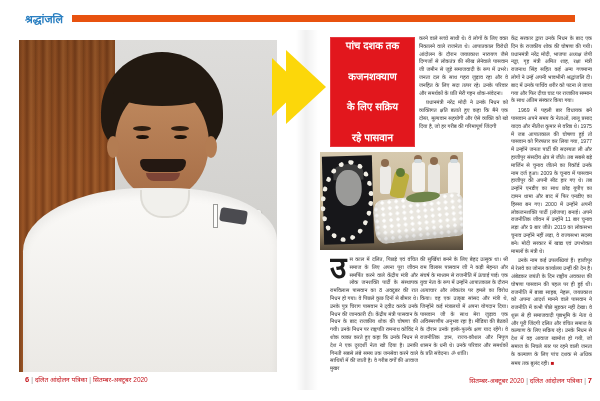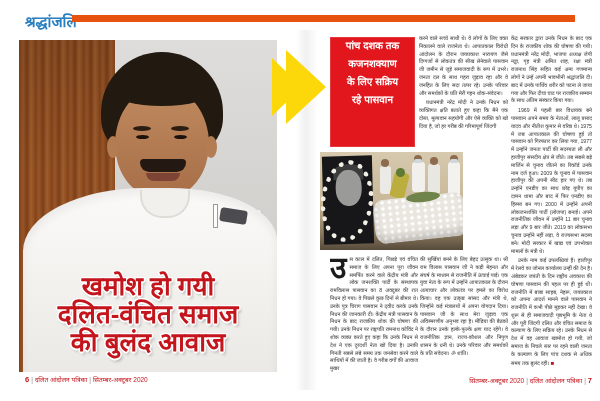--- a/index.html
+++ b/index.html
@@ -1,21 +1,21 @@
 <!DOCTYPE html>
 <html><head>
 <meta charset="utf-8">
 <style>
   html,body{margin:0;padding:0;background:#ffffff;}
   body{font-family:"Liberation Sans","DejaVu Sans",sans-serif;}
   .spread{position:relative;width:600px;height:401px;background:#ffffff;overflow:hidden;}
   .abs{position:absolute;}
 
   
-  .section-label{left:25px;top:11px;font-size:15px;font-weight:bold;color:#2a7fc1;}
+  .section-label{left:25px;top:11px;font-size:11px;font-weight:bold;color:#2a7fc1;}
   .topbar{left:72px;top:15px;width:503px;height:7px;background:#e8520f;}
 
   
   .fold{left:296px;top:30px;width:22px;height:360px;background:linear-gradient(90deg,rgba(0,0,0,0) 0%,rgba(0,0,0,.06) 45%,rgba(0,0,0,0) 100%);}
 
   
   .photo{left:19px;top:40px;width:258px;height:332px;overflow:hidden;background:linear-gradient(180deg,#dedddb,#c8c7c3);}
   .wood{position:absolute;left:0;top:0;width:96px;height:100%;
     background:repeating-linear-gradient(90deg,#7e431c 0px,#9a5526 4px,#7a3f1a 8px,#a05d2c 12px,#8a4a1f 16px);}
   .wood:after{content:"";position:absolute;inset:0;background:linear-gradient(180deg,rgba(0,0,0,.10),rgba(0,0,0,0) 40%);}
@@ -37,21 +37,21 @@
   .glasses{position:absolute;left:201px;top:169px;width:27px;height:14px;background:#4b4b50;border-radius:3px;transform:rotate(9deg);}
 
   
   .headline{left:10px;top:232px;width:238px;text-align:center;font-weight:bold;font-size:26px;line-height:28px;color:#c4151c;
     text-shadow:-1.5px 0 #fff,1.5px 0 #fff,0 -1.5px #fff,0 1.5px #fff,-1px -1px #fff,1px -1px #fff,-1px 1px #fff,1px 1px #fff,2px 3px 3px rgba(0,0,0,.25);}
 
   
   .arrow{left:272px;top:50px;}
 
   
-  .pullbox{left:330px;top:37px;width:85px;height:110px;background:#e2171d;color:#ffffff;display:flex;flex-direction:column;justify-content:flex-start;align-items:center;text-align:center;font-weight:bold;font-size:10px;line-height:1.8;box-shadow:inset 0 0 0 1px rgba(255,255,255,.15);}
+  .pullbox{left:330px;top:37px;width:85px;height:110px;background:#e2171d;color:#ffffff;display:flex;flex-direction:column;justify-content:space-between;align-items:center;text-align:center;font-weight:bold;font-size:10px;line-height:1.8;box-shadow:inset 0 0 0 1px rgba(255,255,255,.15);}
 
   
   .col{font-size:5.2px;line-height:1.5;color:#3a3a3a;text-align:justify;overflow:hidden;}
   .col p{margin:0 0 2px 0;}
   .col p.ind{text-indent:7px;}
   .colmid{left:419px;top:35px;width:89px;height:115px;}
   .colright{left:511px;top:35px;width:81px;height:337px;}
   .cola{left:330px;top:256px;width:88px;height:116px;}
   .colb{left:420px;top:256px;width:88px;height:116px;}
   .dropcap{float:left;font-size:30px;line-height:24px;font-weight:bold;color:#1c1c1c;margin:0 3px 0 0;}
@@ -104,25 +104,20 @@
     <div class="brow-r"></div>
     <div class="eye-l"></div>
     <div class="eye-r"></div>
     <div class="mustache"></div>
     <div class="mouth"></div>
     <div class="kurta"></div>
     <div class="collar"></div>
     <div class="pen"></div>
     <div class="glasses"></div>
 
-    <div class="abs headline">
-      <div>खमोश हो गयी</div>
-      <div>दलित-वंचित समाज</div>
-      <div>की बुलंद आवाज</div>
-    </div>
   </div>
 
   <svg class="abs arrow" width="58" height="74" viewBox="0 0 58 74">
     <polygon points="0,8 30,37 0,66" fill="#fcd70a"></polygon>
     <polygon points="14,0 54,37 14,74" fill="#fcd70a"></polygon>
   </svg>
 
   <div class="abs pullbox">
     <div>पांच दशक तक</div>
     <div>कजनशक्याण</div>

